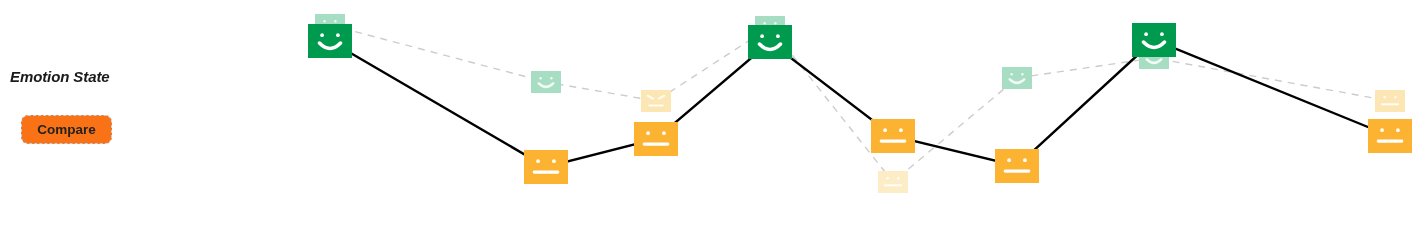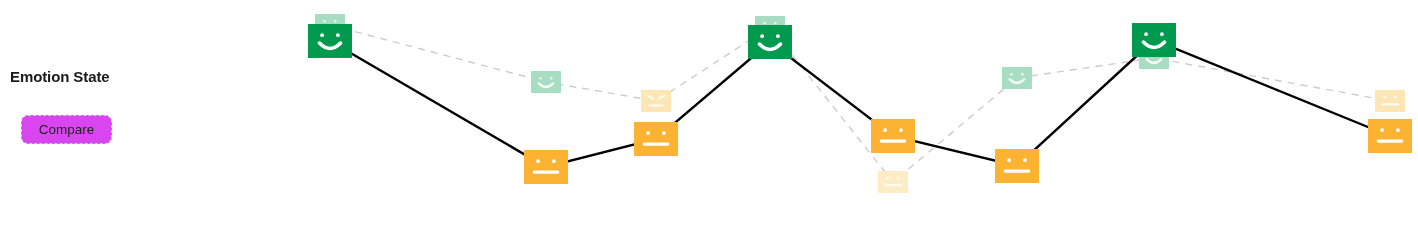--- a/index.html
+++ b/index.html
@@ -31,38 +31,40 @@
   }
   .panel-title {
     position: absolute;
     left: 10px;
     top: 68px;
     font-size: 15px;
     font-weight: bold;
     color: #1a1a1a;
     letter-spacing: -0.1px;
     white-space: nowrap;
+    font-style: italic;
   }
   .compare-btn {
     position: absolute;
     left: 21px;
     top: 115px;
     width: 91px;
     height: 29px;
     box-sizing: border-box;
     border: 1px dashed #c3cfe2;
     border-radius: 7px;
-    background: #d946ef;
+    background: #f97316;
     color: #222222;
     font-size: 13.5px;
     font-family: "Liberation Sans", sans-serif;
     line-height: 27px;
     text-align: center;
     padding: 0;
     cursor: pointer;
+    font-weight: bold;
   }
 
   
   .chart-area {
     position: absolute;
     left: 0;
     top: 0;
     width: 1418px;
     height: 210px;
   }

